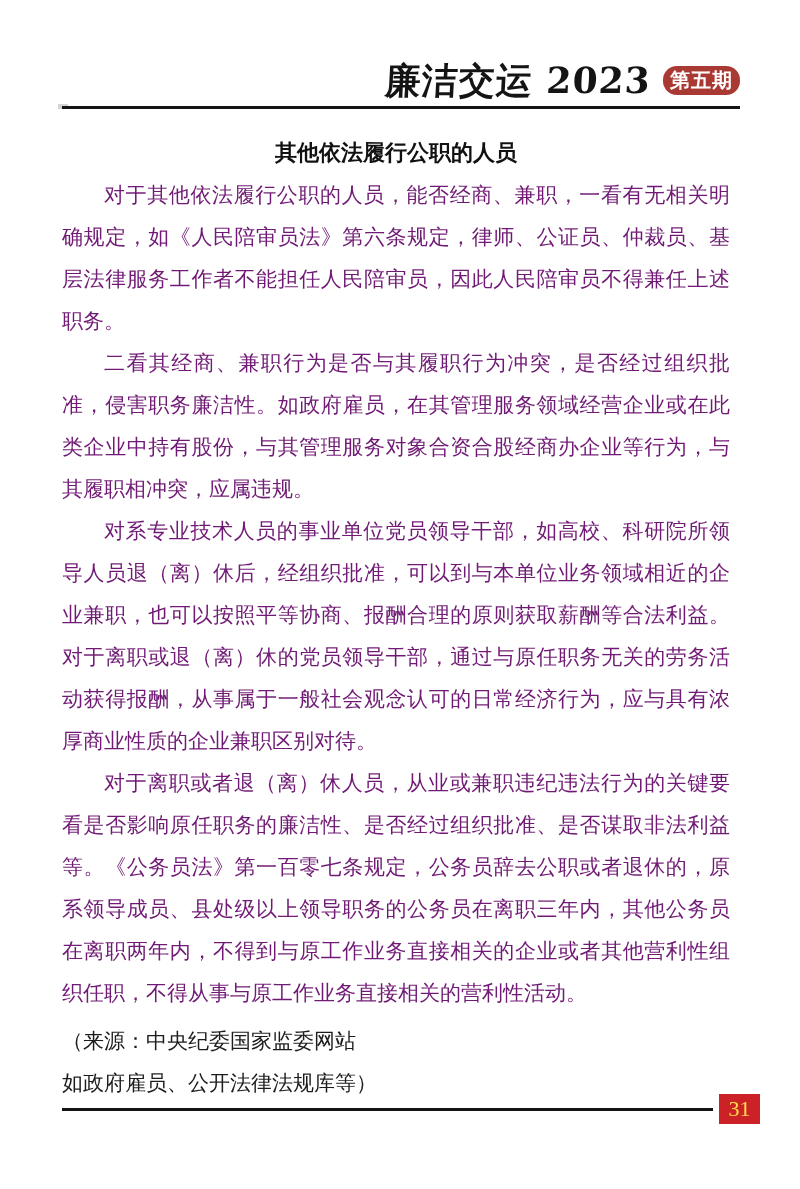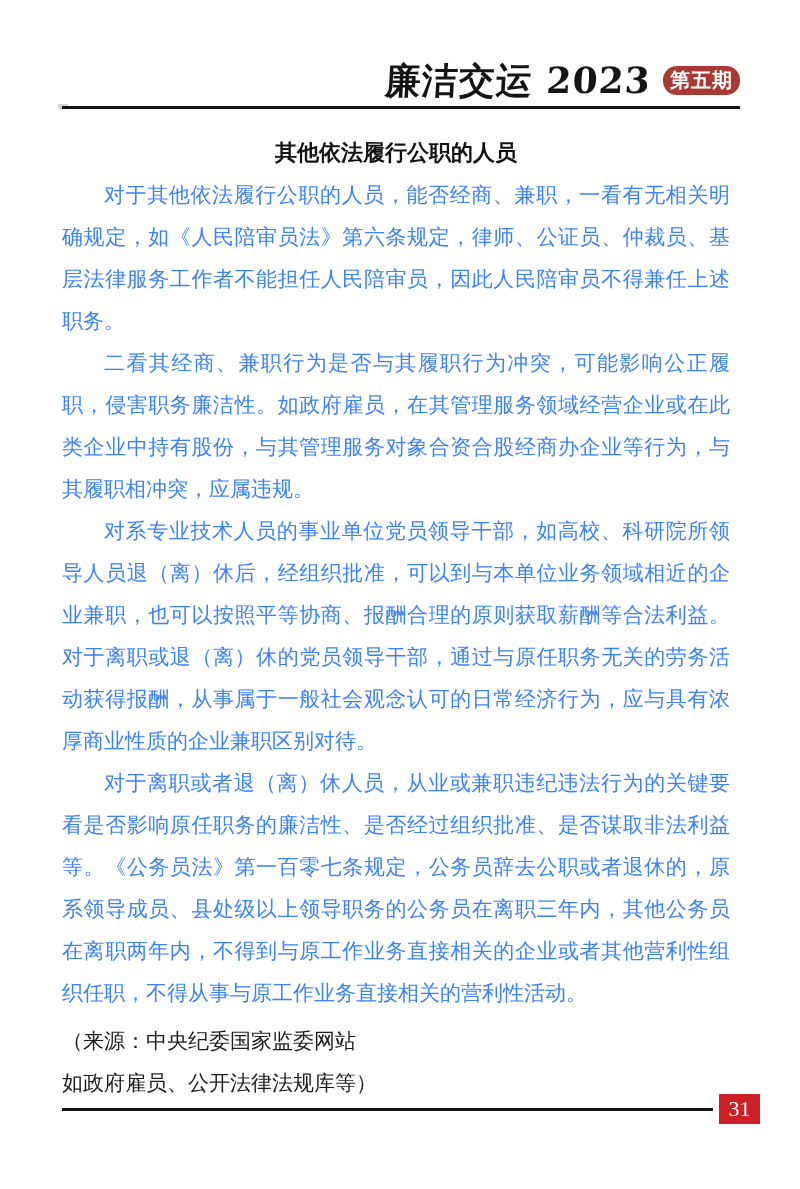--- a/index.html
+++ b/index.html
@@ -62,21 +62,21 @@
     line-height: 42px;
     color: #111111;
   }
   .section-heading.first { margin-top: 10px; }
   .para {
     font-size: 21px;
     line-height: 42px;
     text-align: justify;
     text-justify: inter-ideograph;
     text-indent: 2em;
-    color: #3b82f6;
+    color: #701a75;
   }
   .source {
     margin-top: 6px;
     font-size: 21px;
     line-height: 42px;
     color: #1c1c1c;
     padding-right: 2px;
   }
   .source div { white-space: nowrap; }
   
@@ -91,21 +91,21 @@
   .footer-rule {
     flex: 1;
     height: 3px;
     background: #141414;
   }
   .page-number-badge {
     margin-left: 6px;
     width: 41px;
     height: 30px;
     background: var(--page_red, #cc2127);
-    color: #ffffff;
+    color: #fde047;
     font-family: "Liberation Serif", serif;
     font-size: 22px;
     display: flex;
     align-items: center;
     justify-content: center;
     line-height: 1;
   }
   
   .scan-mark {
     position: absolute;
@@ -128,21 +128,21 @@
     <span class="magazine-title">廉洁交运 2023</span>
     <span class="issue-badge">第五期</span>
   </div>
 
   <div class="content">
 
     <div class="section-heading first">其他依法履行公职的人员</div>
 
     <p class="para">对于其他依法履行公职的人员，能否经商、兼职，一看有无相关明确规定，如《人民陪审员法》第六条规定，律师、公证员、仲裁员、基层法律服务工作者不能担任人民陪审员，因此人民陪审员不得兼任上述职务。</p>
 
-    <p class="para">二看其经商、兼职行为是否与其履职行为冲突，可能影响公正履职，侵害职务廉洁性。如政府雇员，在其管理服务领域经营企业或在此类企业中持有股份，与其管理服务对象合资合股经商办企业等行为，与其履职相冲突，应属违规。</p>
+    <p class="para">二看其经商、兼职行为是否与其履职行为冲突，是否经过组织批准，侵害职务廉洁性。如政府雇员，在其管理服务领域经营企业或在此类企业中持有股份，与其管理服务对象合资合股经商办企业等行为，与其履职相冲突，应属违规。</p>
 
 
     <p class="para">对系专业技术人员的事业单位党员领导干部，如高校、科研院所领导人员退（离）休后，经组织批准，可以到与本单位业务领域相近的企业兼职，也可以按照平等协商、报酬合理的原则获取薪酬等合法利益。对于离职或退（离）休的党员领导干部，通过与原任职务无关的劳务活动获得报酬，从事属于一般社会观念认可的日常经济行为，应与具有浓厚商业性质的企业兼职区别对待。</p>
 
     <p class="para">对于离职或者退（离）休人员，从业或兼职违纪违法行为的关键要看是否影响原任职务的廉洁性、是否经过组织批准、是否谋取非法利益等。《公务员法》第一百零七条规定，公务员辞去公职或者退休的，原系领导成员、县处级以上领导职务的公务员在离职三年内，其他公务员在离职两年内，不得到与原工作业务直接相关的企业或者其他营利性组织任职，不得从事与原工作业务直接相关的营利性活动。</p>
 
     <div class="source">
       <div>（来源：中央纪委国家监委网站</div>
       <div>如政府雇员、公开法律法规库等）</div>
     </div>

